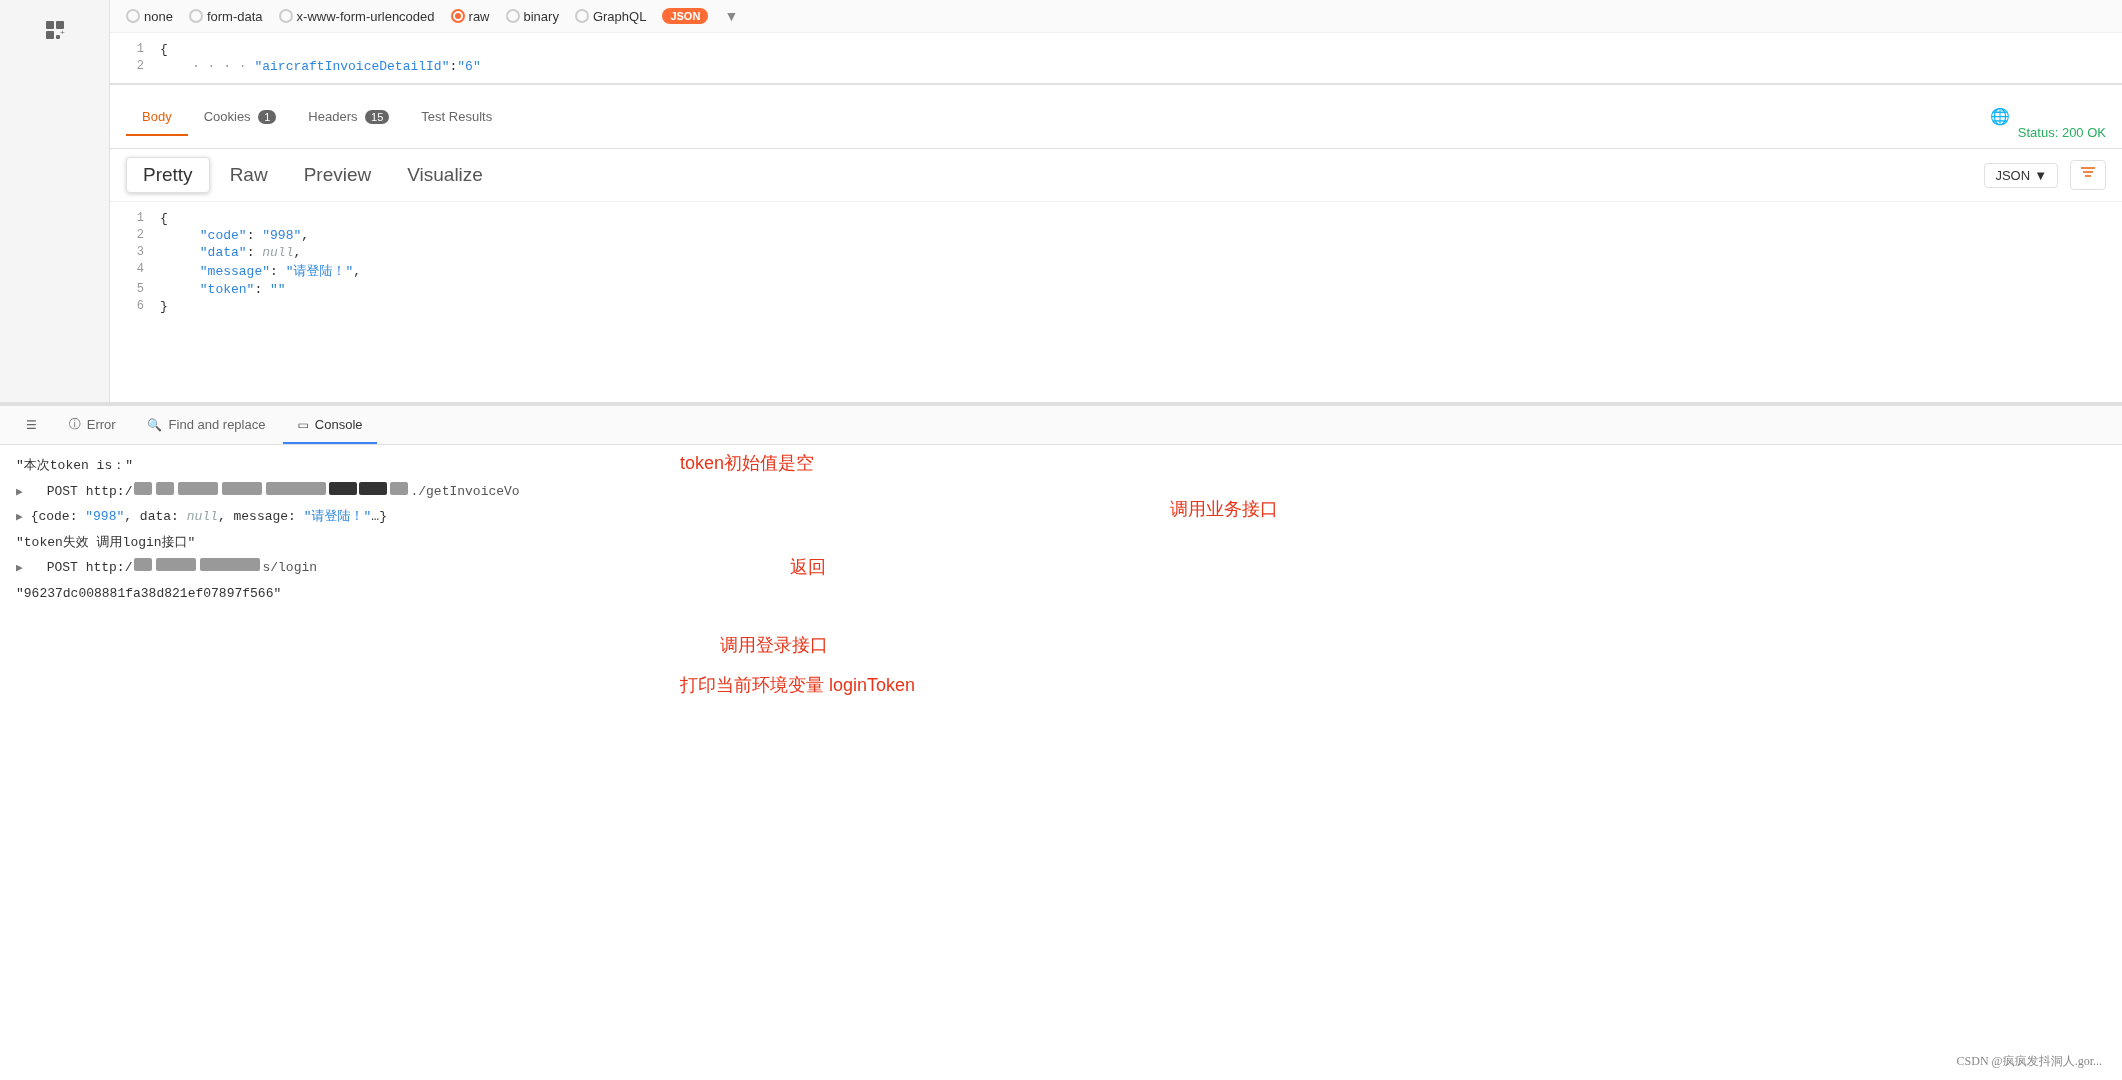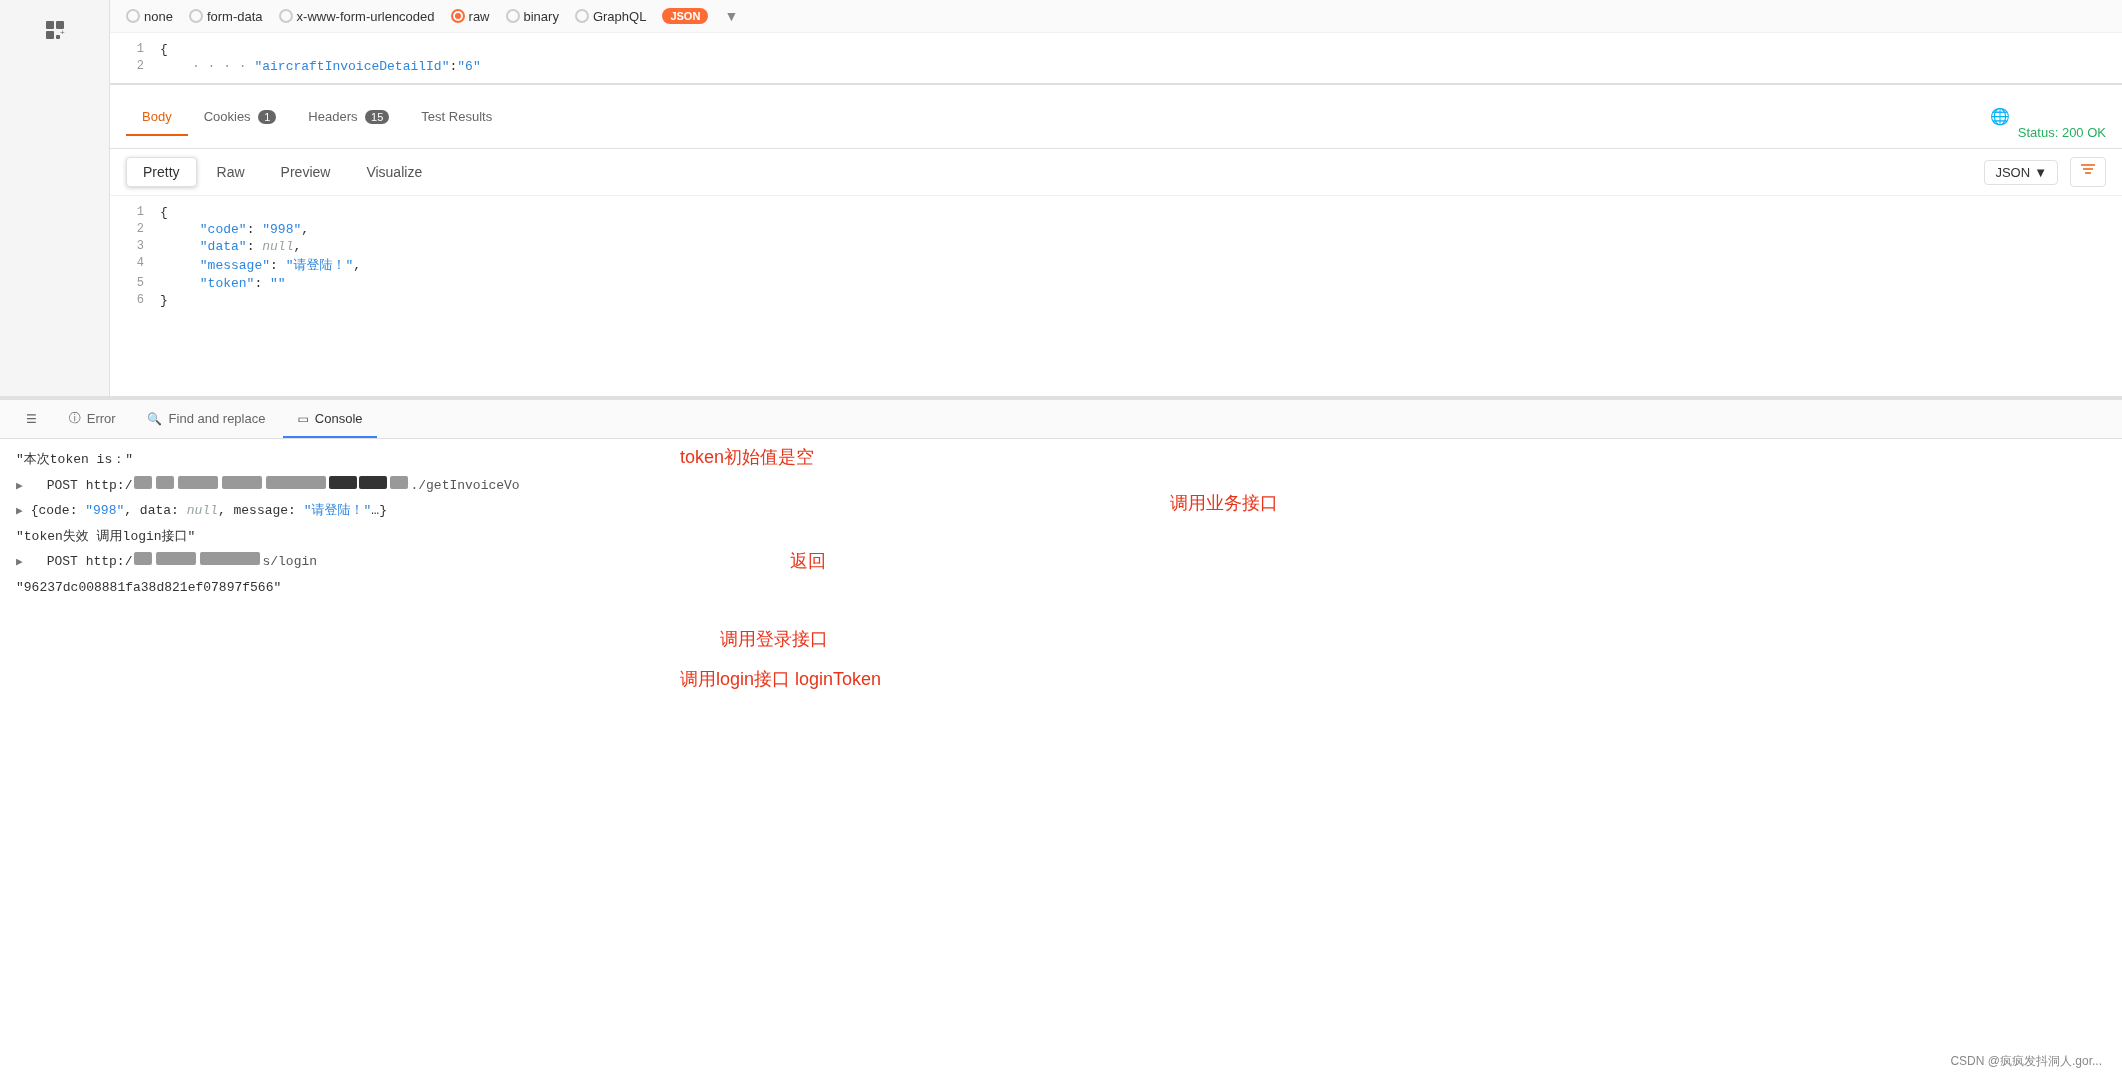--- a/index.html
+++ b/index.html
@@ -187,21 +187,21 @@
     .format-tabs {
       display: flex;
       align-items: center;
       padding: 8px 16px;
       gap: 4px;
       border-bottom: 1px solid #f0f0f0;
     }
 
     .fmt-tab {
       padding: 6px 16px;
-      font-size: 14px;
+      font-size: 19px;
       border-radius: 4px;
       cursor: pointer;
       color: #555;
       background: transparent;
       border: none;
     }
 
     .fmt-tab.active {
       background: #fff;
       box-shadow: 0 1px 4px rgba(0,0,0,0.2);
@@ -342,20 +342,21 @@
 
     .code-998 { color: #2e86de; }
     .msg-str { color: #2e86de; }
 
     .bottom-attribution {
       position: fixed;
       bottom: 10px;
       right: 20px;
       font-size: 12px;
       color: #888;
+      font-family: Liberation Serif, serif;
     }
 
   </style>
 </head>
 <body>
 
 <div class="top-section">
 
   <div class="left-sidebar">
     <div class="sidebar-icon">
@@ -553,21 +554,21 @@
 
     <div class="console-line post-line" style="cursor:pointer;">
       <span class="console-arrow">▶</span>
       <span class="post-keyword">POST http:/</span>
       <span class="blurred-block small"></span>
       <span class="blurred-block medium"></span>
       <span class="blurred-block wide"></span>
       <span class="url-part">s/login</span>
     </div>
 
-    <div style="position:absolute; top:228px; left:680px; color:#e8351a; font-size:18px; font-family: -apple-system, sans-serif; pointer-events:none; z-index:10;">调用login接口 loginToken</div>
+    <div style="position:absolute; top:228px; left:680px; color:#e8351a; font-size:18px; font-family: -apple-system, sans-serif; pointer-events:none; z-index:10;">打印当前环境变量 loginToken</div>
 
     <div class="console-line string-line">
       <span>"96237dc008881fa38d821ef07897f566"</span>
     </div>
 
   </div>
 </div>
 
 <div class="bottom-attribution">
   <span>CSDN @疯疯发抖洞人.gor...</span>

